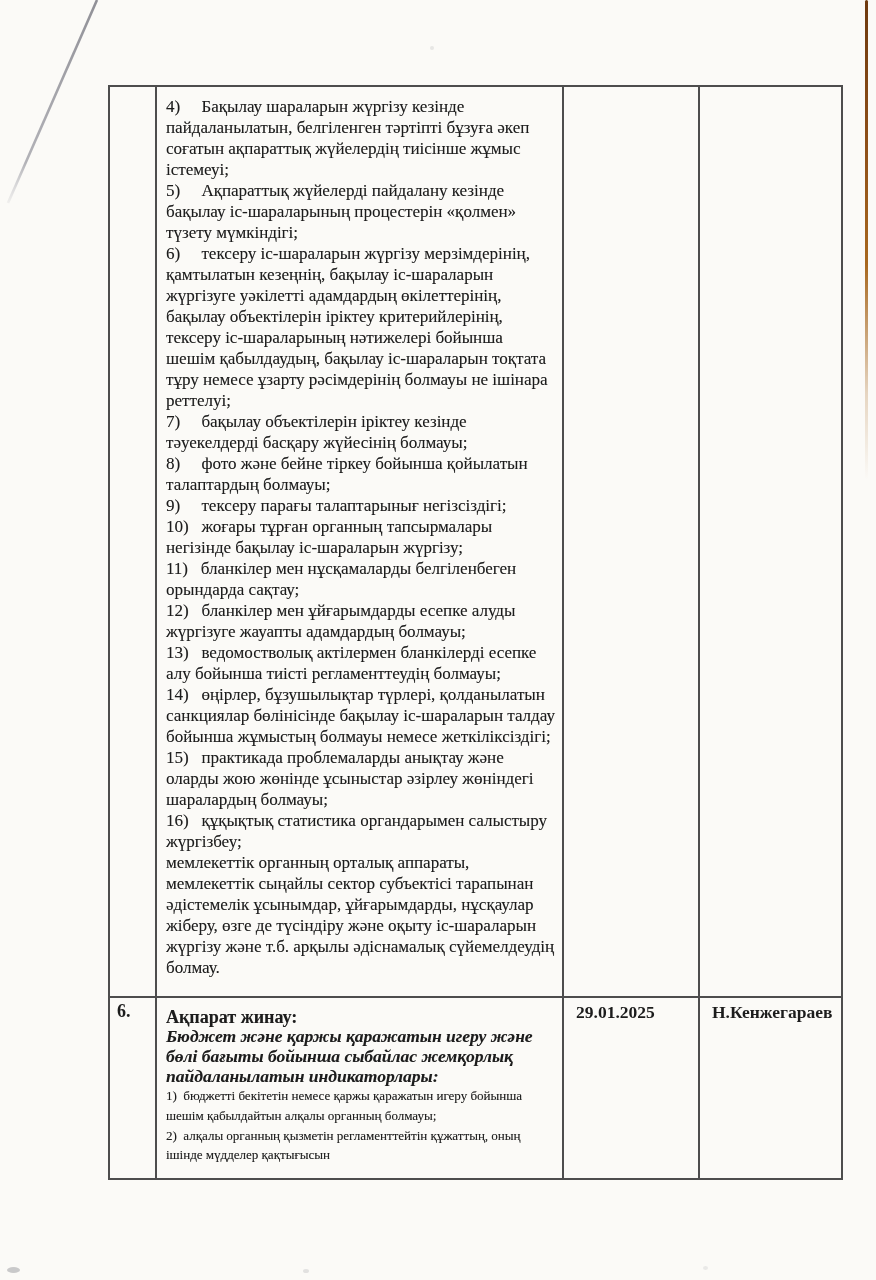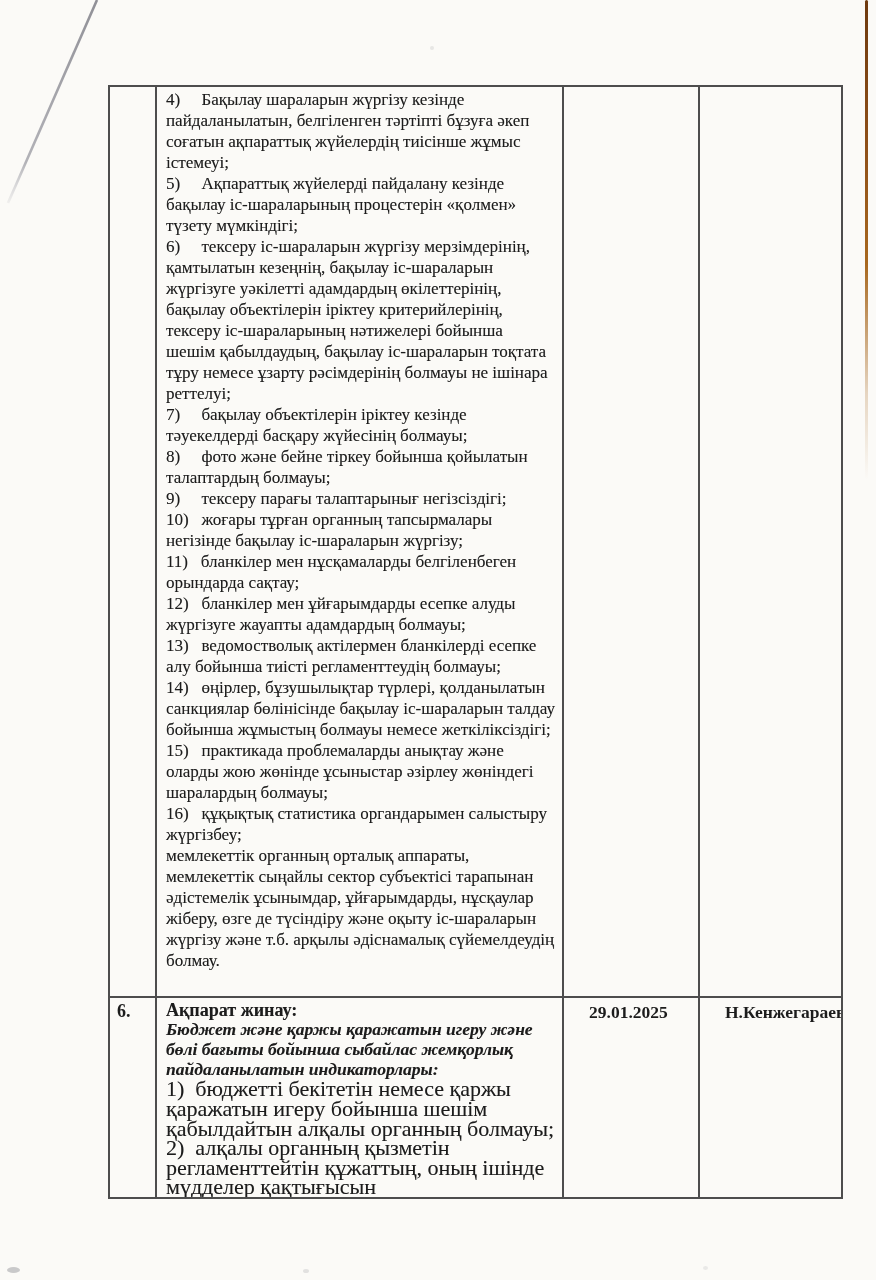--- a/index.html
+++ b/index.html
@@ -43,33 +43,33 @@
     vertical-align: top;
     overflow: hidden;
   }
   tr.row-cont  { height: 911px; }
   tr.row-six   { height: 182px; }
 
   td.num-cell  {
     font-weight: bold; font-size: 18px; line-height: 22px;
     padding: 2px 0 0 7px;
   }
-  td.text-cell { padding: 2px 6px 0 9px; }
+  td.text-cell { padding: 9px 6px 0 9px; }
   td.date-cell, td.exec-cell {
     font-weight: bold; font-size: 17.5px; line-height: 22px;
-    padding: 3px 2px 0 25px;
+    padding: 3px 2px 0 12px;
     white-space: nowrap;
   }
 
   .item {
     margin: 0;
     font-size: 17px; line-height: 21px;
     text-shadow: 0.2px 0.2px 0 rgba(25,25,25,0.35);
   }
-  .row-six .item { font-size: 22px; line-height: 19.6px; }
+  .row-six .item { font-size: 13px; line-height: 19.6px; }
   .heading {
     margin: 0; font-weight: bold;
     font-size: 18px; line-height: 20px;
     text-shadow: 0.2px 0.2px 0 rgba(25,25,25,0.35);
   }
   .subheading {
     margin: 0; font-weight: bold; font-style: italic;
     font-size: 17.5px; line-height: 19.8px;
     text-shadow: 0.2px 0.2px 0 rgba(25,25,25,0.35);
   }

